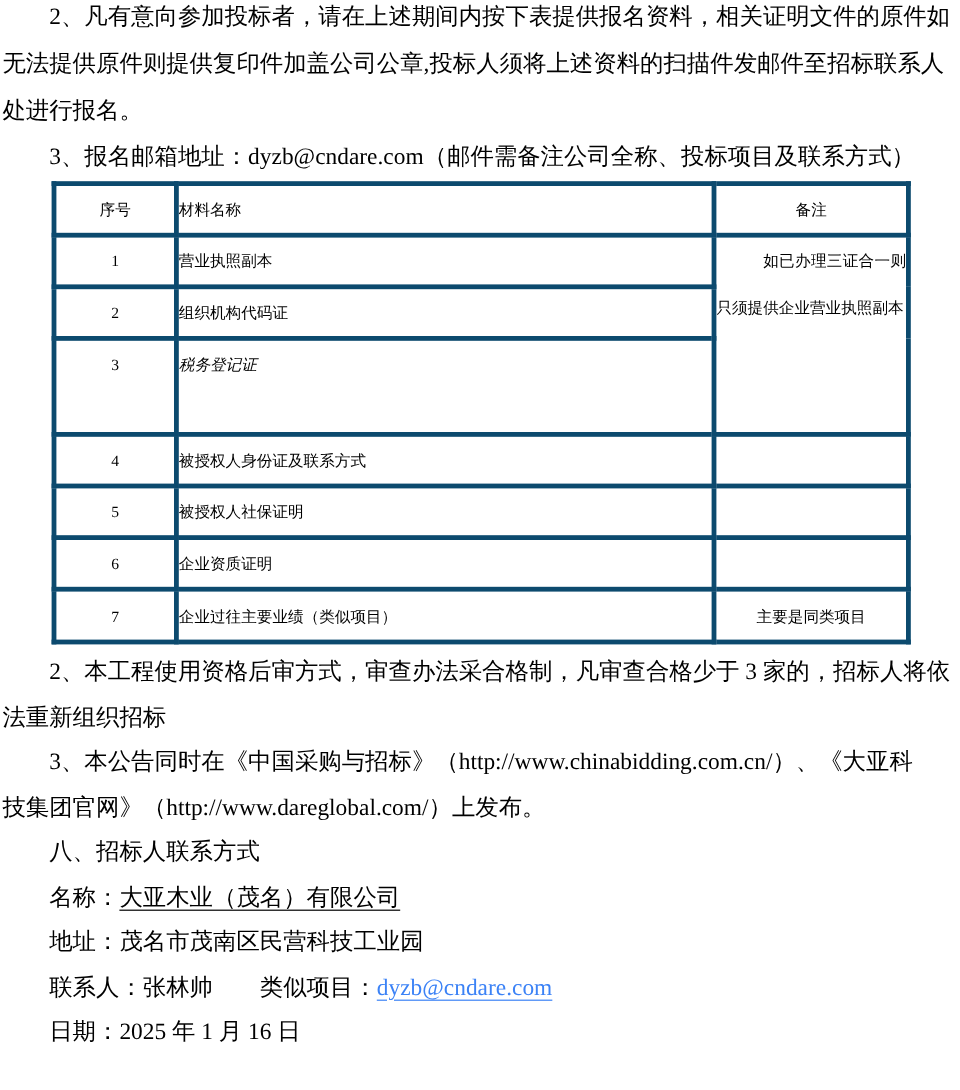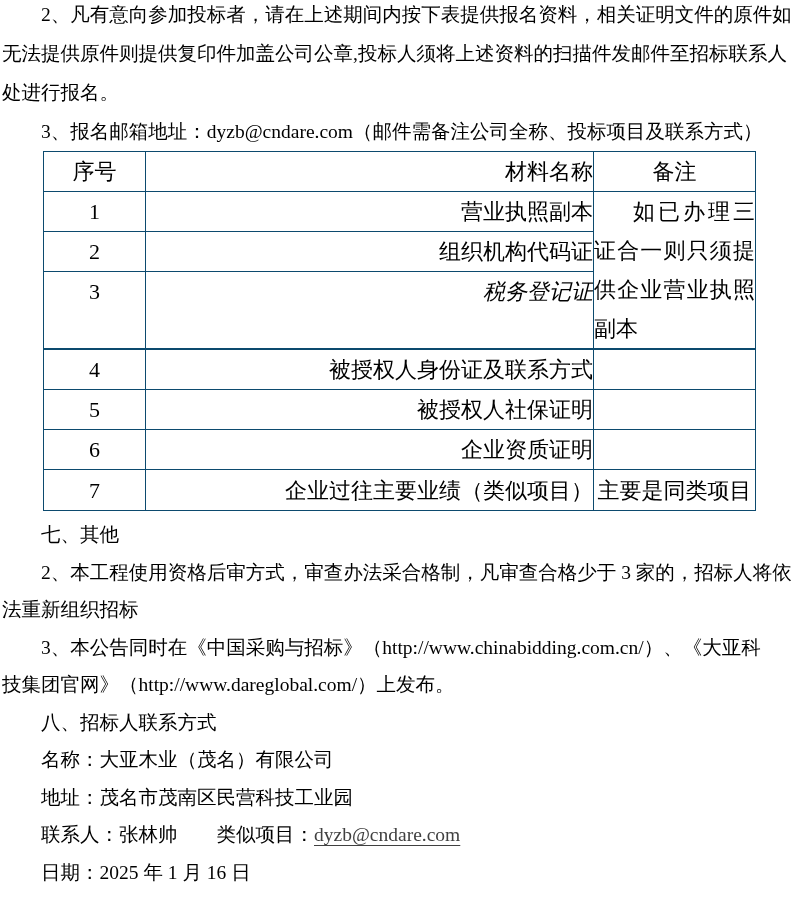--- a/index.html
+++ b/index.html
@@ -30,54 +30,54 @@
   .indent { text-indent: 39px; }
 
   table.materials {
     border-collapse: collapse;
     table-layout: fixed;
     width: 712px;
     margin-left: 41px;
     margin-top: 0;
   }
   table.materials td {
-    border: 1px solid #0c4a6e;
-    font-size: 22px;
+    border: 4px solid #0c4a6e;
+    font-size: 13px;
     line-height: 39px;
     padding: 0;
     overflow: hidden;
   }
   tr.hdr td { height: 34px; }
   tr.r td { height: 38px; }
   tr.tall td { height: 76px; vertical-align: top; }
   tr.last td { height: 40px; }
   tr.heavy-top td { border-top-width: 2px; }
   td.c1 { text-align: center; vertical-align: middle; }
   tr.tall td.c1 { vertical-align: top; }
-  td.c2 { text-align: right; vertical-align: middle; padding-left: 45px; }
+  td.c2 { text-align: left; vertical-align: middle; padding-left: 45px; }
   tr.tall td.c2 { vertical-align: top; font-style: italic; }
   td.c3 { vertical-align: middle; }
   td.c3-hdr { text-align: center; vertical-align: middle; }
   td.remark-merged {
     vertical-align: top;
     padding: 1px 8px 0 8px;
     text-align: justify;
     text-indent: 39px;
     line-height: 39.5px;
     word-break: break-all;
     margin-left: 33px;
   }
   td.remark7 { padding-left: 6px; text-align: center; }
 
   .sec { margin-top: 5px; }
   .sec .para { line-height: 37.5px; }
 
-  .u { text-underline-offset: 4px; }
+  .u { text-decoration: underline; text-underline-offset: 4px; }
   a.email-link, .email-link {
-    color: #404040;
+    color: #3b82f6;
     text-decoration: underline;
     text-underline-offset: 4px;
     cursor: pointer;
   }
 </style>
 </head>
 <body>
 
 <div class="doc">
 
@@ -128,21 +128,20 @@
       </tr>
       <tr class="last">
         <td class="c1">7</td>
         <td class="c2">企业过往主要业绩（类似项目）</td>
         <td class="c3 remark7">主要是同类项目</td>
       </tr>
     </tbody>
   </table>
 
   <div class="sec">
-    <p class="para indent">七、其他</p>
     <p class="para indent">2、本工程使用资格后审方式，审查办法采合格制，凡审查合格少于 3 家的，招标人将依
 法重新组织招标</p>
     <p class="para indent">3、本公告同时在《中国采购与招标》（http://www.chinabidding.com.cn/）、《大亚科
 技集团官网》（http://www.dareglobal.com/）上发布。</p>
 
     <p class="para indent">八、招标人联系方式</p>
     <p class="para indent"><span>名称：</span><span class="u">大亚木业（茂名）有限公司</span></p>
     <p class="para indent">地址：茂名市茂南区民营科技工业园</p>
     <p class="para indent"><span>联系人：张林帅　　类似项目：</span><a class="email-link">dyzb@cndare.com</a></p>
     <p class="para indent">日期：2025 年 1 月 16 日</p>

